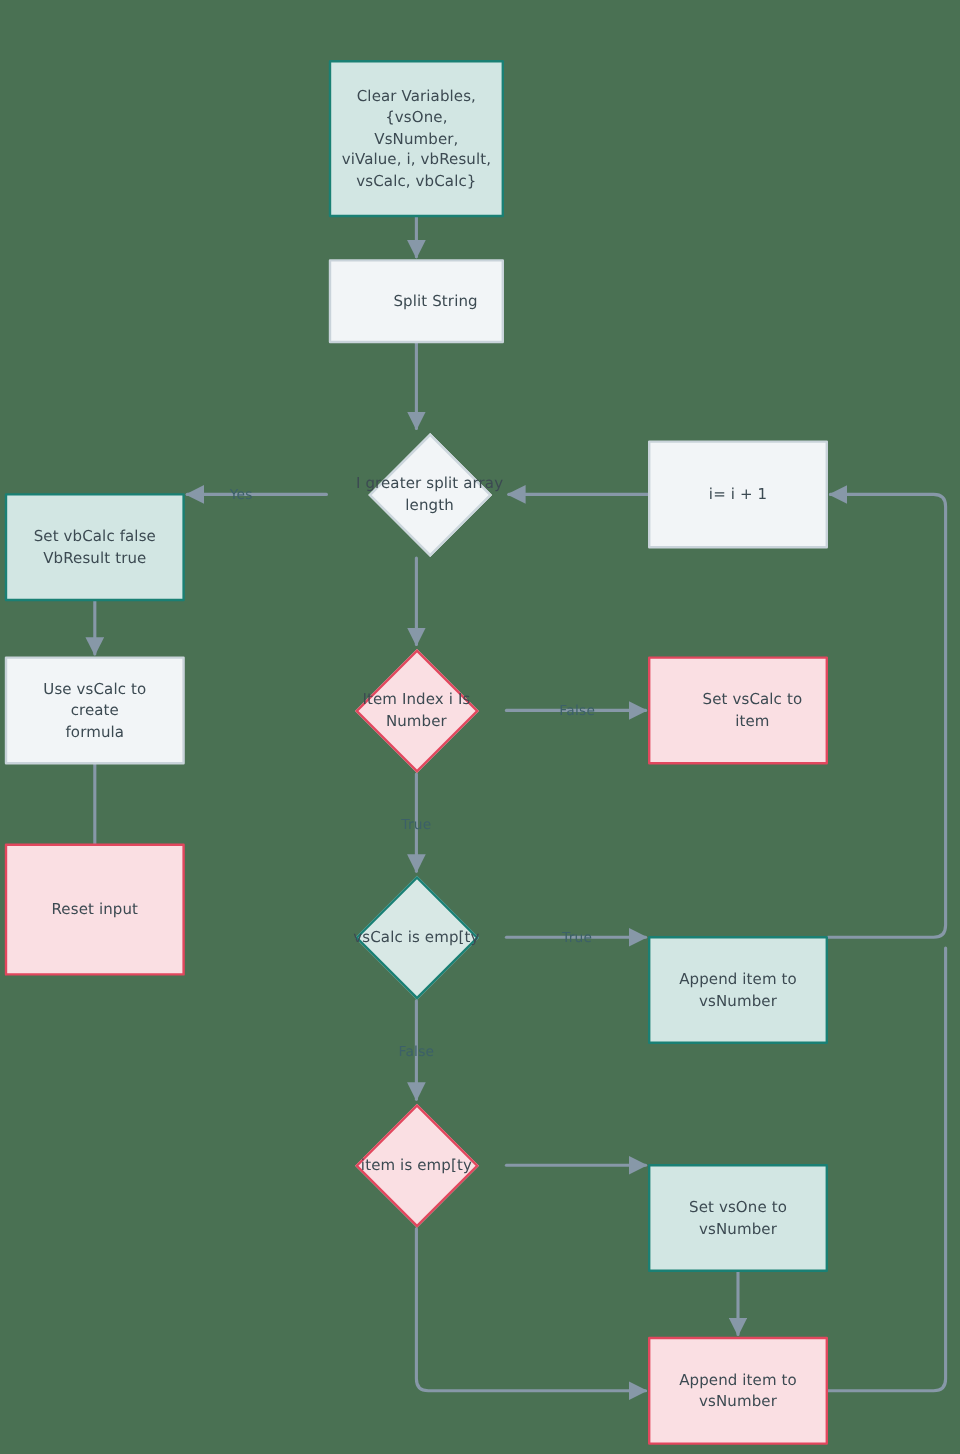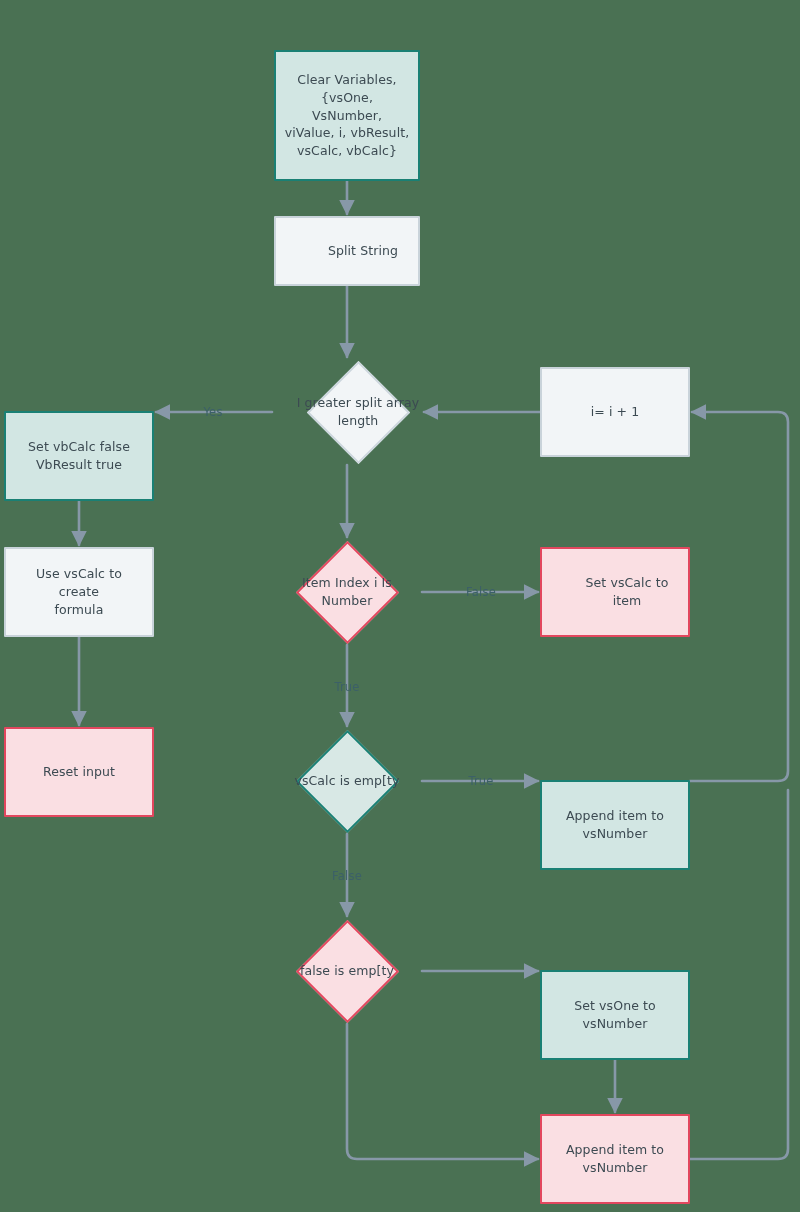--- a/index.html
+++ b/index.html
@@ -169,48 +169,48 @@
   <div class="node diamond pink" style="left:272px; top:539px; width:150px; height:106px;">
     <span class="dshape"></span>
     <span class="lbl">Item Index i Is
 Number</span>
   </div>
 
   <div class="node rect pink" style="left:540px; top:547px; width:150px; height:90px;padding-left:24px;">
     <span class="lbl">Set vsCalc to item</span>
   </div>
 
-  <div class="node rect pink" style="left:4px; top:727px; width:150px; height:90px;">
+  <div class="node rect pink" style="left:4px; top:703px; width:150px; height:110px;">
     <span class="lbl">Reset input</span>
   </div>
 
   <div class="node diamond teal" style="left:272px; top:728px; width:150px; height:106px;">
     <span class="dshape"></span>
     <span class="lbl">vsCalc is emp[ty</span>
   </div>
 
   <div class="node rect teal" style="left:540px; top:736px; width:150px; height:90px;">
     <span class="lbl">Append item to
 vsNumber</span>
   </div>
 
   <div class="node diamond pink" style="left:272px; top:918px; width:150px; height:106px;">
     <span class="dshape"></span>
-    <span class="lbl">false is emp[ty</span>
+    <span class="lbl">item is emp[ty</span>
   </div>
 
   <div class="node rect teal" style="left:540px; top:926px; width:150px; height:90px;">
     <span class="lbl">Set vsOne to
 vsNumber</span>
   </div>
 
   <div class="node rect pink" style="left:540px; top:1114px; width:150px; height:90px;">
     <span class="lbl">Append item to
 vsNumber</span>
   </div>
 
-  <span class="edge-label" style="left:213px; top:412px;">Yes</span>
+  <span class="edge-label" style="left:201px; top:412px;">Yes</span>
   <span class="edge-label" style="left:481px; top:592px;">False</span>
   <span class="edge-label" style="left:347px; top:687px;">True</span>
   <span class="edge-label" style="left:481px; top:781px;">True</span>
   <span class="edge-label" style="left:347px; top:876px;">False</span>
 
 </div>
 
 </body></html>

